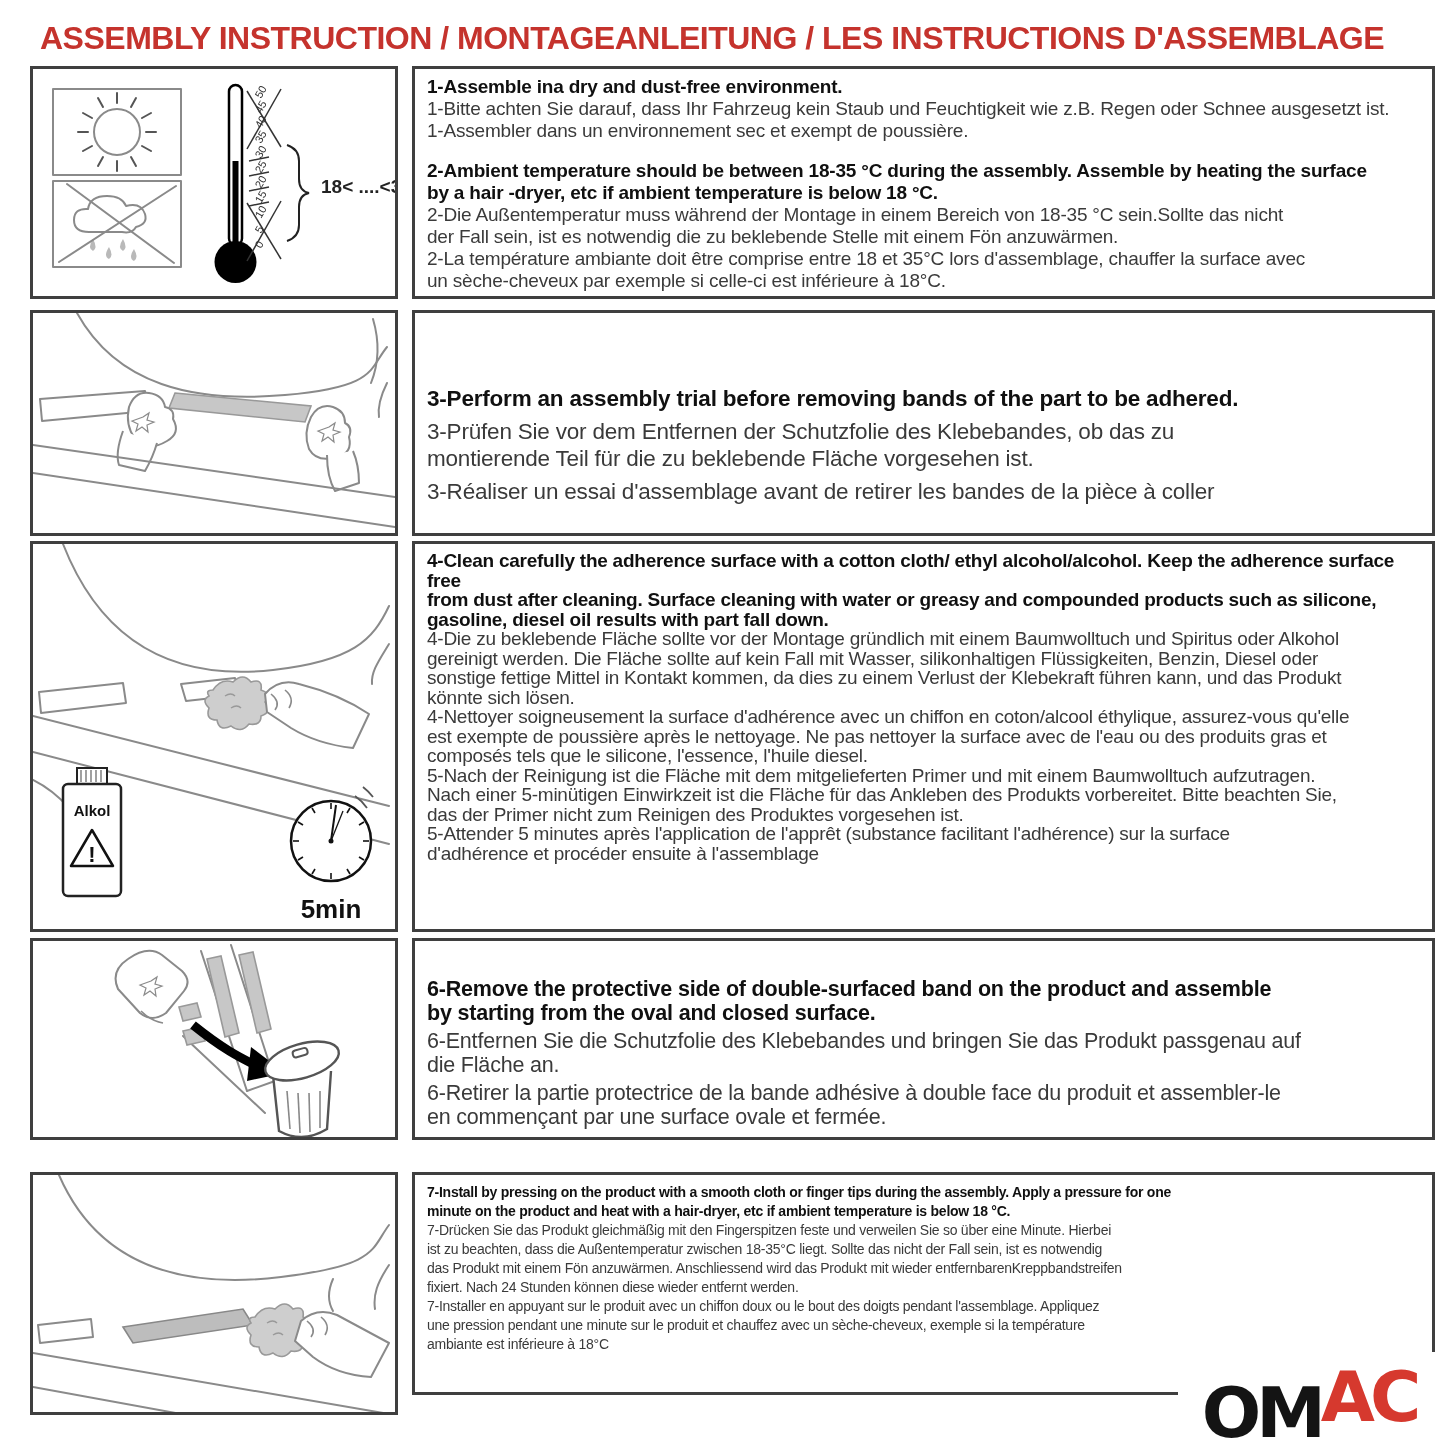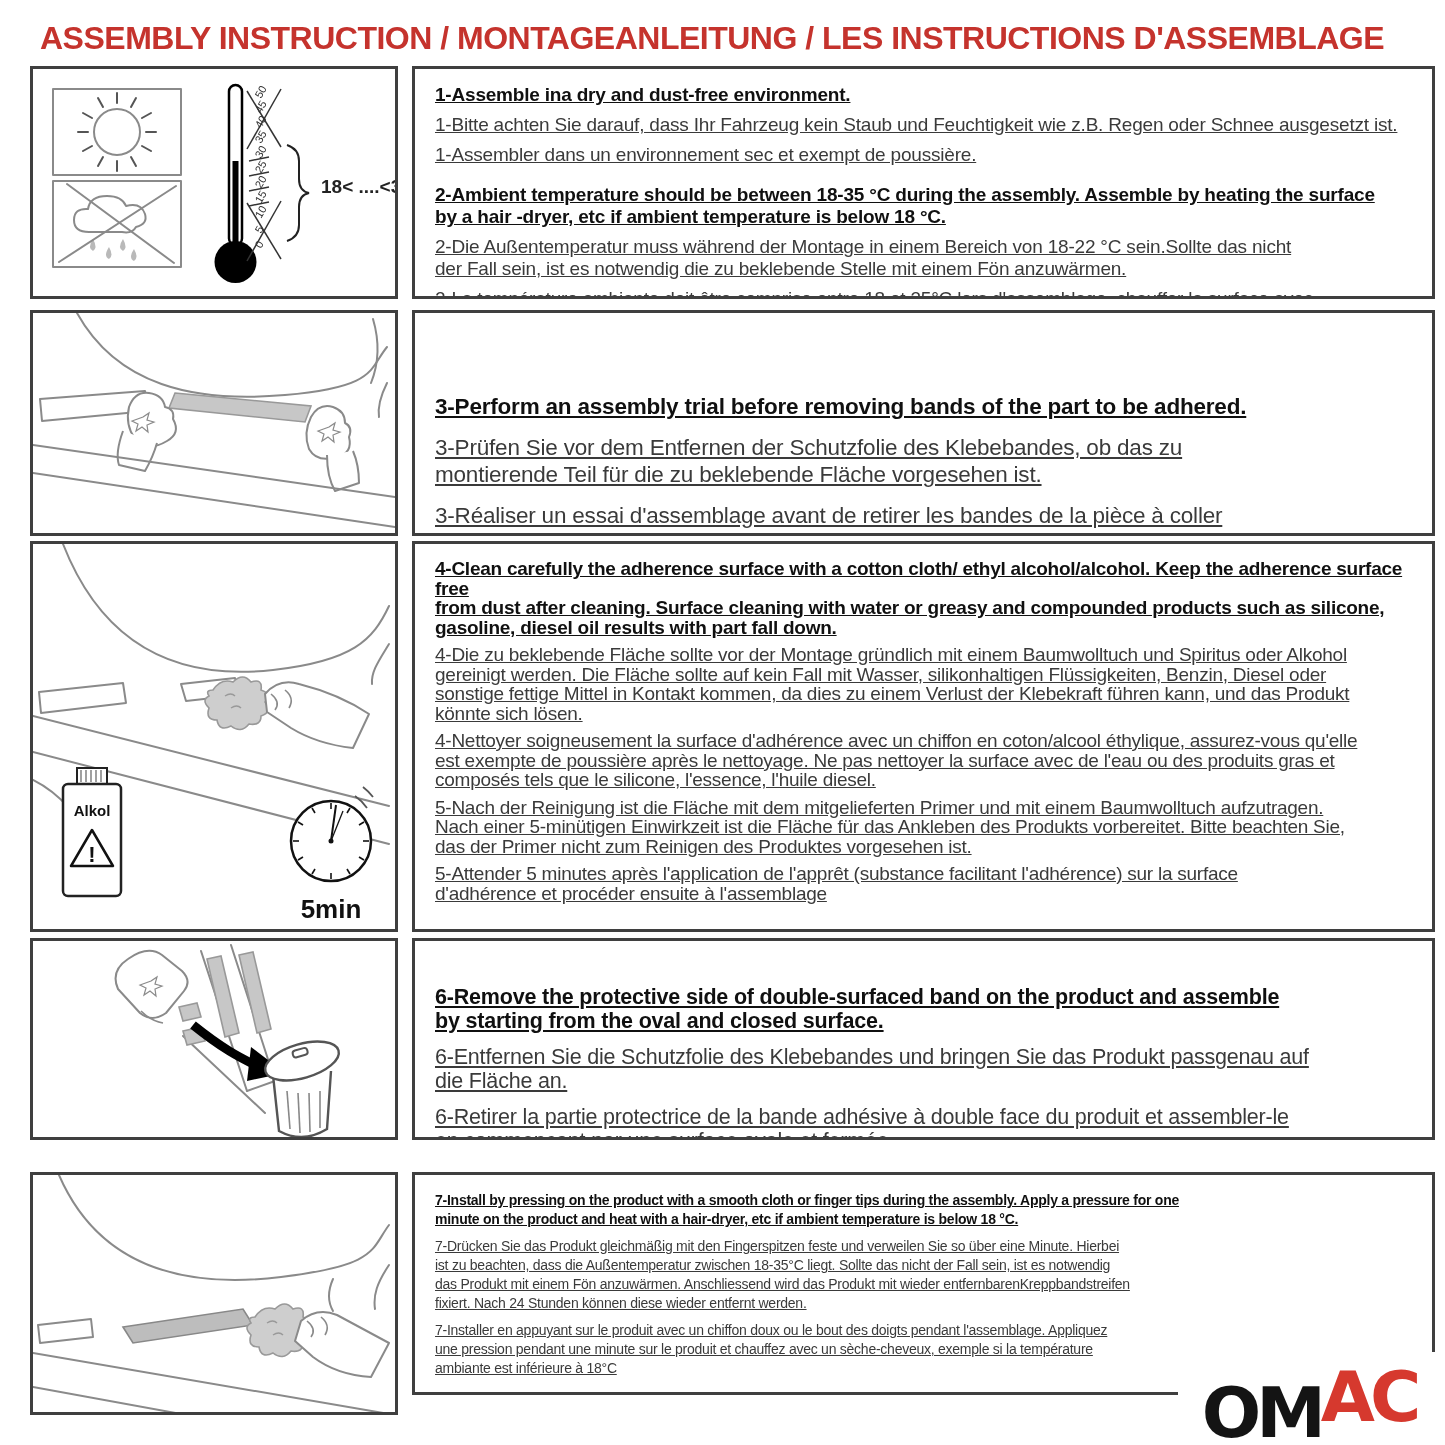--- a/index.html
+++ b/index.html
@@ -19,21 +19,21 @@
   .illus { left:30px; width:368px; }
   .txt   { left:412px; width:1023px; padding:7px 12px; }
   
   .r1  { top:66px;   height:233px; }
   .r2  { top:310px;  height:226px; }
   .r3  { top:541px;  height:391px; }
   .r4  { top:938px;  height:202px; }
   .r5i { top:1172px; height:243px; }
   .r5t { top:1172px; height:223px; }
   
-  p { margin:8px; white-space:pre-line; color:#3a3a3a;text-decoration:underline; }
+  p { margin:0; white-space:pre-line; color:#3a3a3a; }
   p.b { color:#101010; font-weight:bold; }
   .t-md  { font-size:19px;   line-height:22px;  letter-spacing:-0.2px; }
   .t-sm  { font-size:19px;   line-height:19.5px; letter-spacing:-0.25px; }
   .t-sm5 { font-size:14px; line-height:19px;  letter-spacing:-0.25px; padding-top:8px; }
   .t-lg  { font-size:22.5px; line-height:27px;  letter-spacing:-0.2px;
            display:flex; flex-direction:column; justify-content:flex-start; padding-top:72px; }
   .t-lg p + p { margin-top:6px; }
   .t-lg4 { font-size:21.5px; line-height:24px; letter-spacing:-0.2px;
            display:flex; flex-direction:column; justify-content:flex-start; padding-top:36px; }
   .t-lg4 p + p { margin-top:4px; }
@@ -127,21 +127,21 @@
         <text x="288" y="124" font-size="19" font-weight="600" fill="#222">18&lt; ....&lt;35 C</text>
       </g>
     </svg>
   </div>
   <div class="box txt r1 t-md">
     <p class="b">1-Assemble ina dry and dust-free environment.</p>
     <p>1-Bitte achten Sie darauf, dass Ihr Fahrzeug kein Staub und Feuchtigkeit wie z.B. Regen oder Schnee ausgesetzt ist.</p>
     <p>1-Assembler dans un environnement sec et exempt de poussière.</p>
     <p class="b gap">2-Ambient temperature should be between 18-35 °C  during the assembly. Assemble by heating the surface
 by a hair -dryer, etc if ambient temperature is below 18 °C.</p>
-    <p>2-Die Außentemperatur muss während der Montage in einem Bereich von 18-22 °C  sein.Sollte das nicht
+    <p>2-Die Außentemperatur muss während der Montage in einem Bereich von 18-35 °C  sein.Sollte das nicht
 der Fall sein, ist es notwendig die zu beklebende Stelle mit einem Fön anzuwärmen.</p>
     <p>2-La température ambiante doit être comprise entre 18 et 35°C lors d'assemblage, chauffer la surface avec
 un sèche-cheveux par exemple si celle-ci est inférieure à 18°C.</p>
   </div>
 
   <div class="box illus r2">
     <svg width="362" height="220" viewBox="0 0 362 220">
       <path d="M44,0 C84,72 160,90 252,82 S336,56 354,34" class="ln"></path>
       <path d="M340,6 q10,34 -2,64" class="ln"></path>
       <path d="M354,70 q-10,20 -8,34" class="ln"></path>

